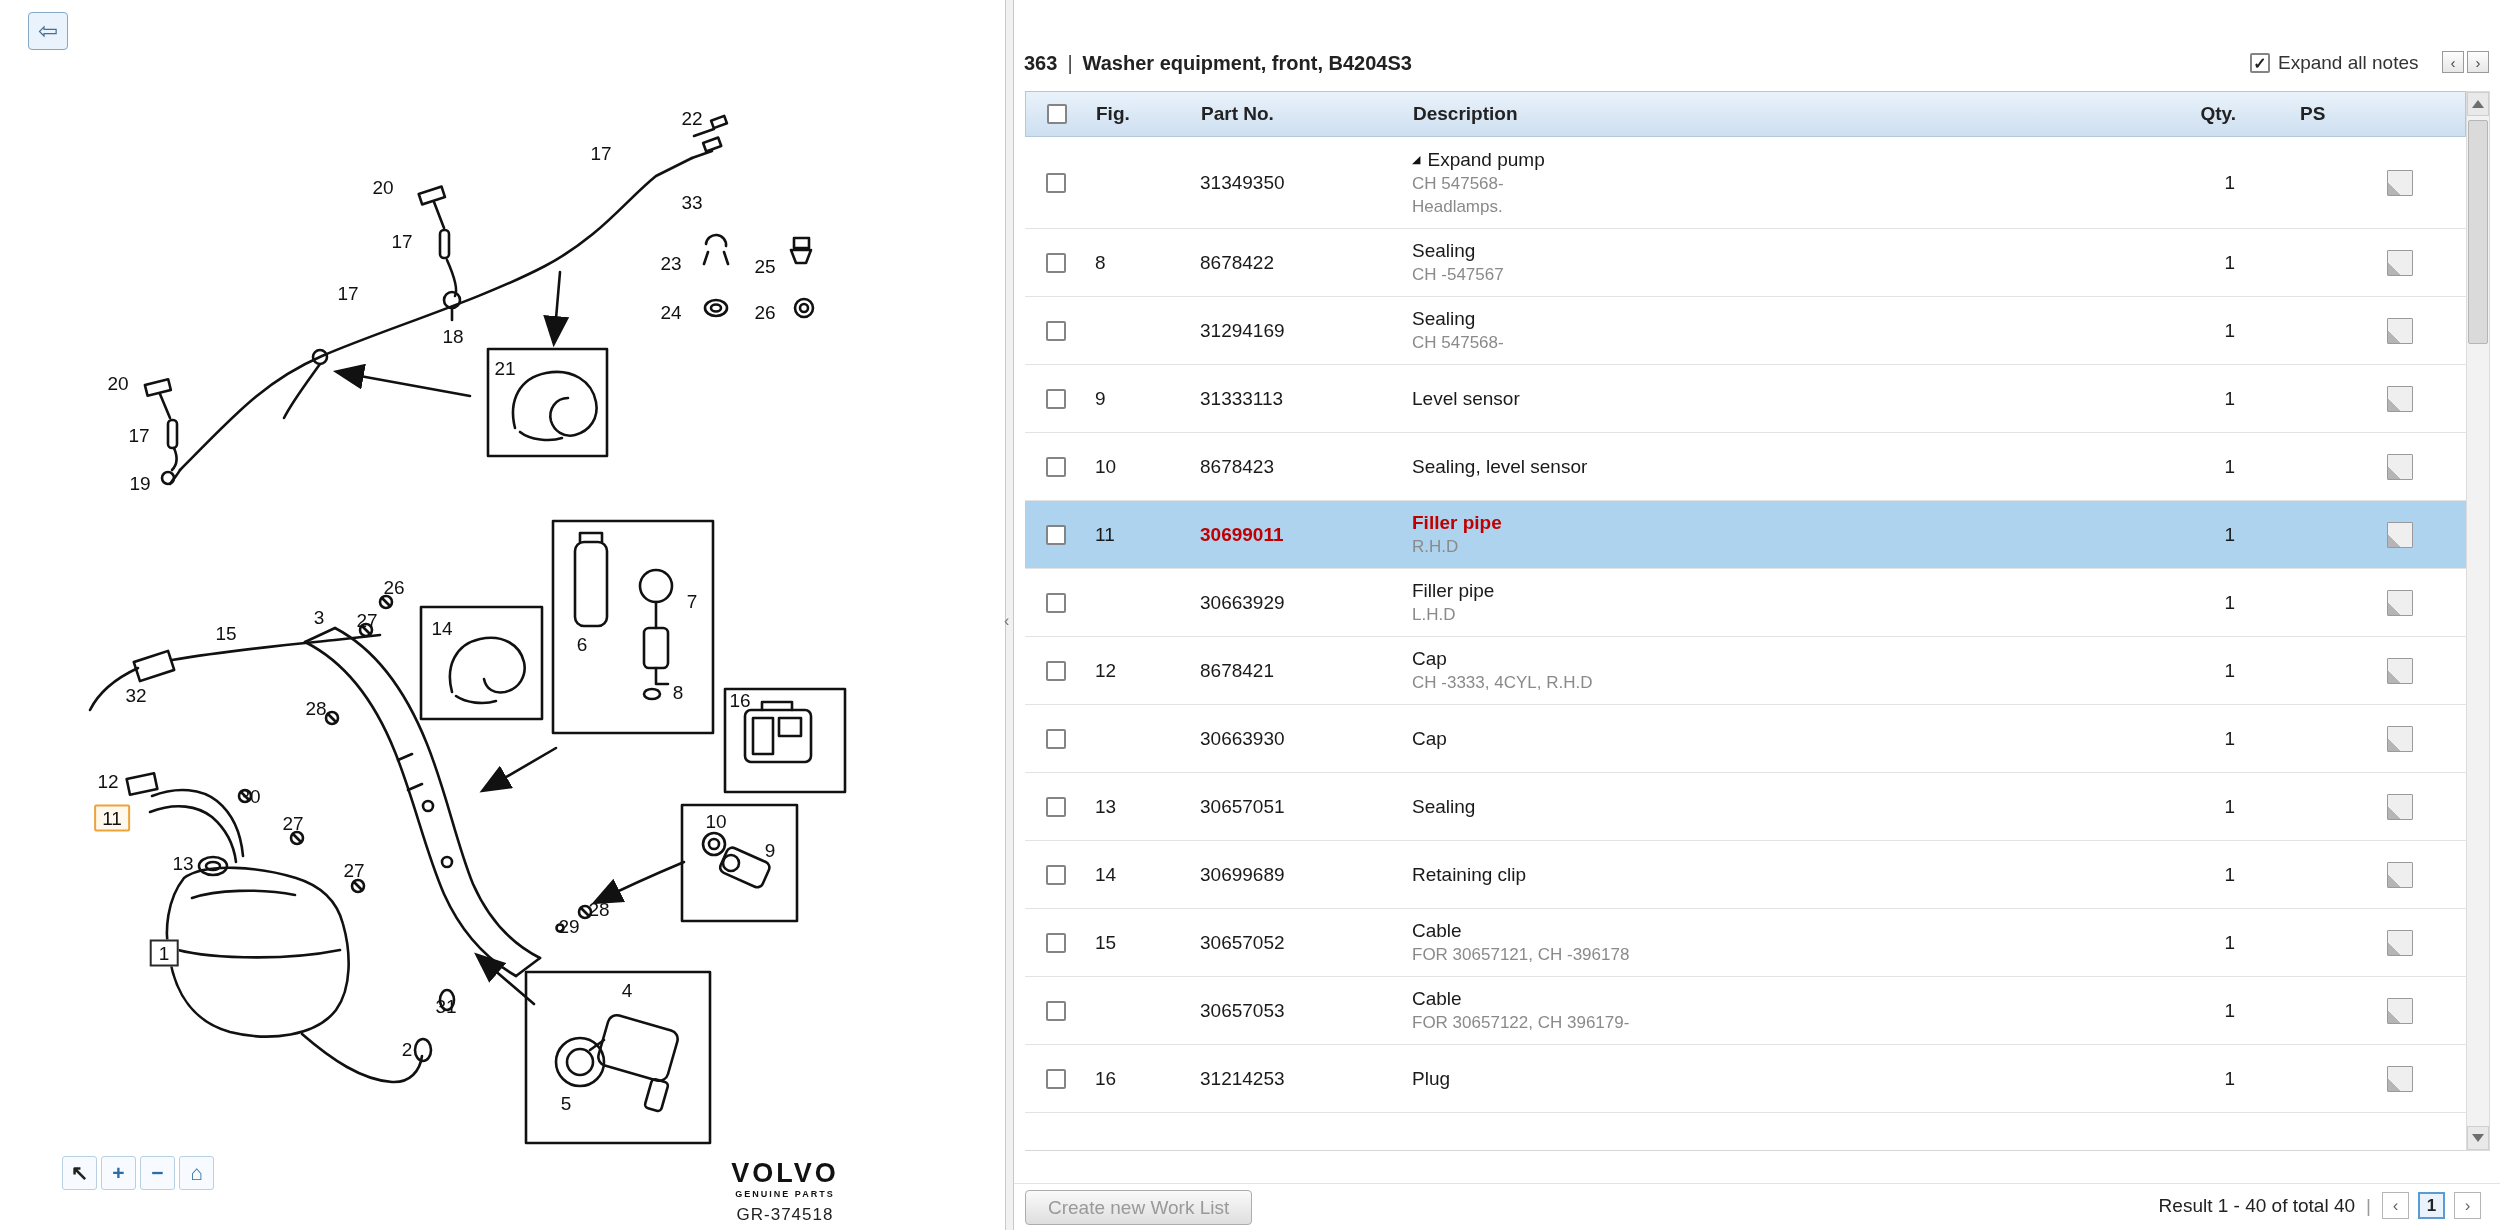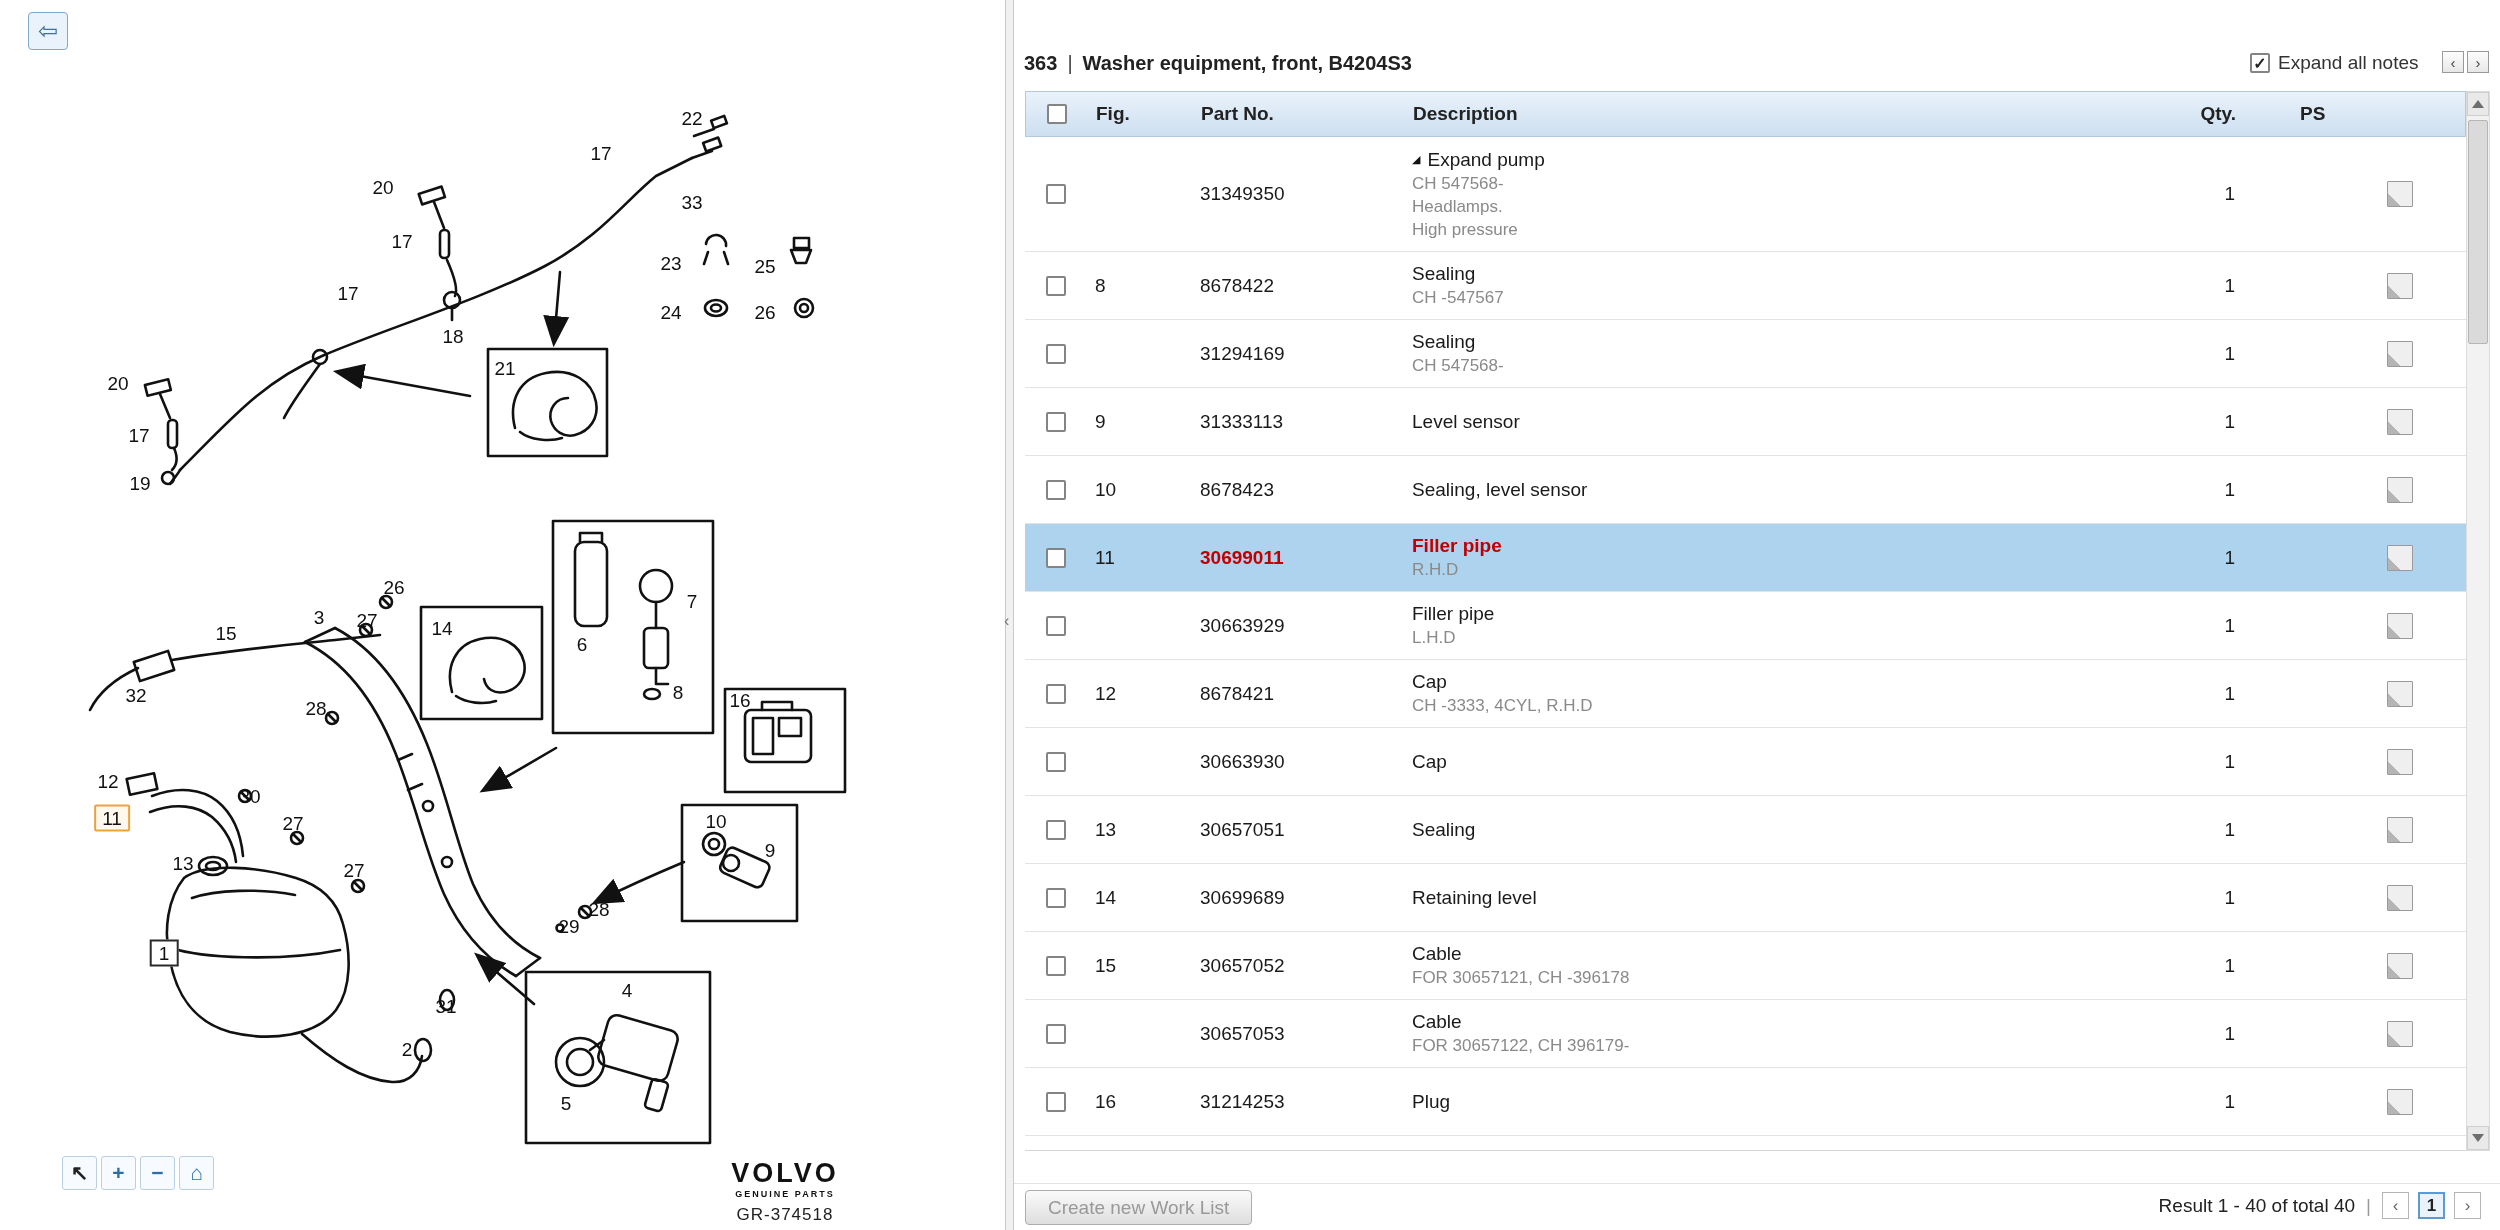--- a/index.html
+++ b/index.html
@@ -370,21 +370,20 @@
           <div class="t-row">
             <div class="col col-cb">
               <span class="cb"></span>
             </div>
             <div class="col col-fig"></div>
             <div class="col col-part">31349350</div>
             <div class="col col-desc">
               <div class="desc-title"><span class="tri">◢</span><span>Expand pump</span></div>
               <div class="desc-sub">CH 547568-</div>
               <div class="desc-sub">Headlamps.</div>
-              <div class="desc-sub">High pressure</div>
             </div>
             <div class="col col-qty">1</div>
             <div class="col col-ps">
               <span class="note-icon"></span>
             </div>
           </div>
           <div class="t-row">
             <div class="col col-cb">
               <span class="cb"></span>
             </div>
@@ -515,21 +514,21 @@
               <span class="note-icon"></span>
             </div>
           </div>
           <div class="t-row">
             <div class="col col-cb">
               <span class="cb"></span>
             </div>
             <div class="col col-fig">14</div>
             <div class="col col-part">30699689</div>
             <div class="col col-desc">
-              <div class="desc-title"><span>Retaining level</span></div>
+              <div class="desc-title"><span>Retaining clip</span></div>
             </div>
             <div class="col col-qty">1</div>
             <div class="col col-ps">
               <span class="note-icon"></span>
             </div>
           </div>
           <div class="t-row">
             <div class="col col-cb">
               <span class="cb"></span>
             </div>

